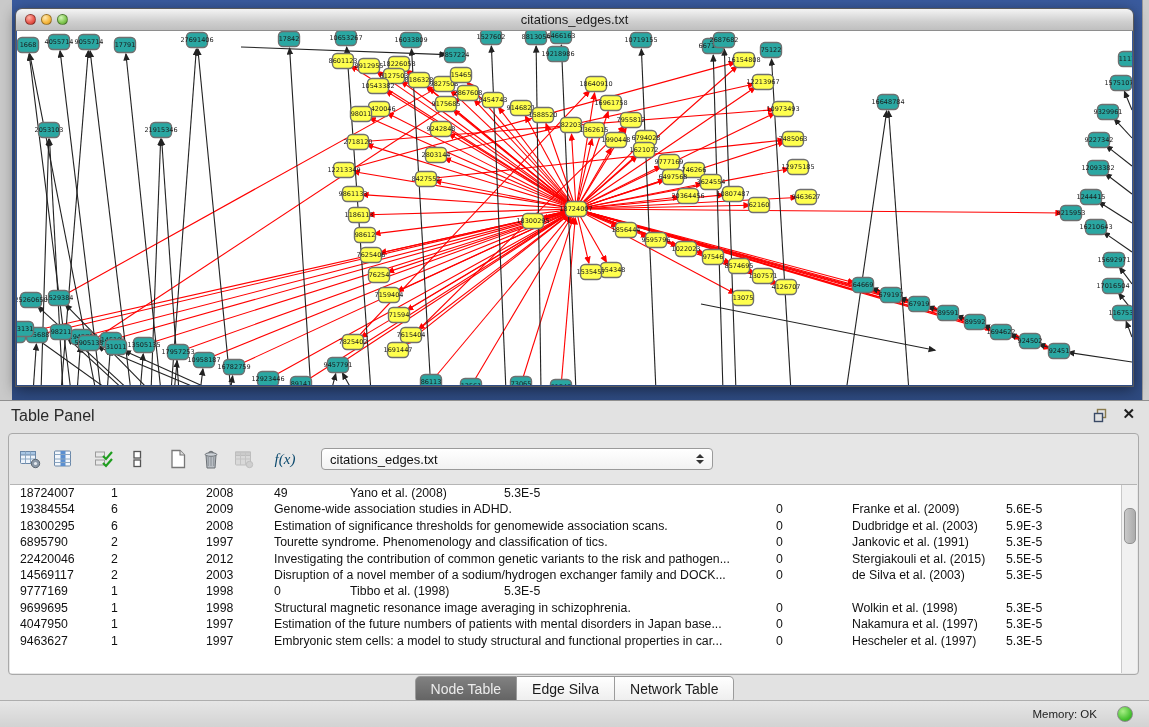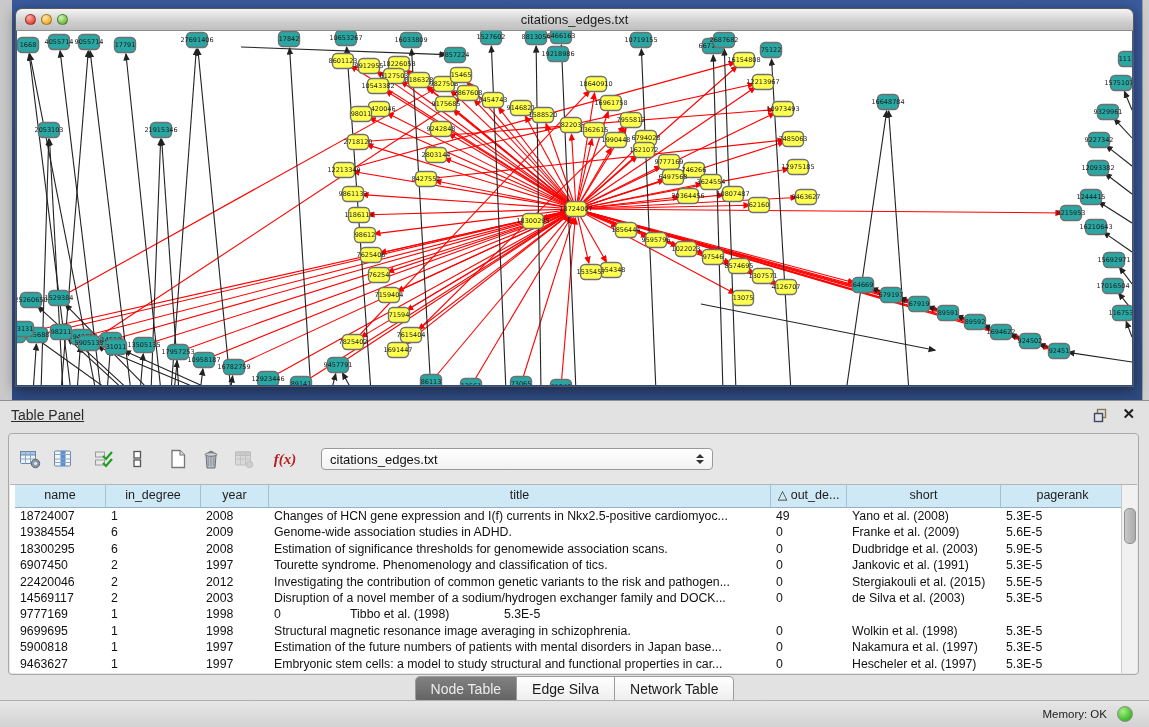--- a/index.html
+++ b/index.html
@@ -16,29 +16,29 @@
   .tl{position:absolute;top:5px;width:11px;height:11px;border-radius:50%;border:1px solid rgba(0,0,0,.35);box-sizing:border-box;}
   .tl.red{left:9px;background:radial-gradient(circle at 35% 30%,#ffb3a7,#e9554a 60%,#c3362c);}
   .tl.yel{left:25px;background:radial-gradient(circle at 35% 30%,#ffe9b0,#f5b63b 60%,#d1922a);}
   .tl.grn{left:41px;background:radial-gradient(circle at 35% 30%,#d2f5b6,#7fc64e 60%,#5d9e35);}
   .canvas{position:absolute;left:1px;top:22px;width:1115px;height:354px;background:#ffffff;overflow:hidden;}
   .canvas svg{display:block;width:100%;height:100%;}
 
   
   #table-panel{position:absolute;left:0;top:400px;width:1149px;height:300px;background:#e2e2e2;border-top:1px solid #8f8f8f;}
   .panel-hdr{position:absolute;left:0;top:0;width:100%;height:28px;}
-  .panel-title{position:absolute;left:11px;top:6px;font-size:14px;color:#2a2a2a;text-decoration:underline;}
+  .panel-title{position:absolute;left:11px;top:6px;font-size:16px;color:#2a2a2a;}
   .float-ic{position:absolute;right:41px;top:7px;width:15px;height:15px;cursor:pointer;}
   .close-ic{position:absolute;right:14px;top:4px;font-size:15px;font-weight:700;color:#1d1d1d;cursor:pointer;}
 
   .content-box{position:absolute;left:8px;top:32px;width:1131px;height:242px;border:1px solid #a9a9a9;border-radius:4px;background:#e6e6e6;box-sizing:border-box;}
   .toolbar{position:absolute;left:6px;top:5px;height:40px;display:flex;align-items:center;}
   .icon-btn{width:30px;height:30px;display:flex;align-items:center;justify-content:center;margin-right:3px;cursor:pointer;}
   .icon-btn.gap{margin-left:8px;}
-  .fx{font-family:"Liberation Serif",serif;font-style:italic;font-weight:700;font-size:15px;color:#b91c1c;}
+  .fx{font-family:"Liberation Serif",serif;font-style:italic;font-weight:400;font-size:15px;color:#0c4a6e;}
   .combo{margin-left:18px;width:392px;height:22px;background:linear-gradient(180deg,#ffffff,#f2f2f2);border:1px solid #9a9a9a;border-radius:4px;display:flex;align-items:center;padding:0 8px;font-size:13px;color:#111;cursor:pointer;box-sizing:border-box;}
   .combo .val{flex:1;}
   .spin{display:flex;flex-direction:column;align-items:center;gap:2px;}
   .spin i{display:block;width:0;height:0;border-left:4px solid transparent;border-right:4px solid transparent;}
   .spin .up{border-bottom:4px solid #333;}
   .spin .dn{border-top:4px solid #333;}
 
   .tablewrap{position:absolute;left:1px;right:1px;top:50px;bottom:1px;background:#ffffff;border-top:1px solid #b5b5b5;}
   .thead{display:flex;height:22px;margin-left:5px;background:#cfe8f5;border-bottom:1px solid #93b2c4;}
   .th{box-sizing:border-box;border-right:1px solid #a3c2d4;font-size:12.5px;color:#1d1d1d;text-align:center;line-height:21px;overflow:hidden;white-space:nowrap;cursor:pointer;}
@@ -50,21 +50,21 @@
   .vscroll .thumb{position:absolute;left:2px;top:23px;width:10px;height:34px;border-radius:5px;background:linear-gradient(90deg,#c9c9c9,#ababab);border:1px solid #929292;}
 
   .tabs{position:absolute;left:0;right:0;top:275px;display:flex;justify-content:center;}
   .tab{height:21px;line-height:21px;padding:2px 15px;font-size:14px;color:#1a1a1a;background:linear-gradient(180deg,#ffffff,#ededed);border:1px solid #9b9b9b;border-left:none;cursor:pointer;}
   .tab:first-child{border-left:1px solid #9b9b9b;border-radius:5px 0 0 5px;}
   .tab:last-child{border-radius:0 5px 5px 0;}
   .tab.sel{background:linear-gradient(180deg,#818181,#626262);color:#ececec;}
 
   
   #status-bar{position:absolute;left:0;top:700px;width:1149px;height:27px;background:linear-gradient(180deg,#e6e6e6,#d2d2d2);border-top:1px solid #aeaeae;}
-  .mem-label{position:absolute;right:42px;top:7px;font-size:11.5px;color:#222;}
+  .mem-label{position:absolute;right:52px;top:7px;font-size:11.5px;color:#222;}
   .mem-dot{position:absolute;right:16px;top:5px;width:16px;height:16px;border-radius:50%;border:1px solid #8b8b8b;background:radial-gradient(circle at 35% 30%,#a8ef86,#44bf2e 65%,#2f9a1d);box-sizing:border-box;}
 </style>
 </head>
 <body>
 
 <div id="app">
 
   <div id="desktop">
     <div class="blue"></div>
     <div id="right-strip"></div>
@@ -811,59 +811,49 @@
         <div class="combo">
           <span class="val">citations_edges.txt</span>
           <span class="spin">
               <i class="up"></i>
               <i class="dn"></i>
             </span>
         </div>
       </div>
 
       <div class="tablewrap">
-        <div class="thead">
-            <div class="th c0">name</div>
-            <div class="th c1">in_degree</div>
-            <div class="th c2">year</div>
-            <div class="th c3">title</div>
-            <div class="th c4">△ out_de...</div>
-            <div class="th c5">short</div>
-            <div class="th c6">pagerank</div>
-          </div>
         <div class="tbody">
             <div class="tr">
               <div class="td c0">18724007</div>
               <div class="td c1">1</div>
               <div class="td c2">2008</div>
-              <div class="td c3">Changes of HCN gene expression and I(f) currents in Nkx2.5-positive cardiomyoc...</div>
               <div class="td c4">49</div>
               <div class="td c5">Yano et al. (2008)</div>
               <div class="td c6">5.3E-5</div>
             </div>
             <div class="tr">
               <div class="td c0">19384554</div>
               <div class="td c1">6</div>
               <div class="td c2">2009</div>
               <div class="td c3">Genome-wide association studies in ADHD.</div>
               <div class="td c4">0</div>
               <div class="td c5">Franke et al. (2009)</div>
               <div class="td c6">5.6E-5</div>
             </div>
             <div class="tr">
               <div class="td c0">18300295</div>
               <div class="td c1">6</div>
               <div class="td c2">2008</div>
               <div class="td c3">Estimation of significance thresholds for genomewide association scans.</div>
               <div class="td c4">0</div>
               <div class="td c5">Dudbridge et al. (2003)</div>
-              <div class="td c6">5.9E-5</div>
+              <div class="td c6">5.9E-3</div>
             </div>
             <div class="tr">
-              <div class="td c0">6907450</div>
+              <div class="td c0">6895790</div>
               <div class="td c1">2</div>
               <div class="td c2">1997</div>
               <div class="td c3">Tourette syndrome. Phenomenology and classification of tics.</div>
               <div class="td c4">0</div>
               <div class="td c5">Jankovic et al. (1991)</div>
               <div class="td c6">5.3E-5</div>
             </div>
             <div class="tr">
               <div class="td c0">22420046</div>
               <div class="td c1">2</div>
@@ -893,21 +883,21 @@
             <div class="tr">
               <div class="td c0">9699695</div>
               <div class="td c1">1</div>
               <div class="td c2">1998</div>
               <div class="td c3">Structural magnetic resonance image averaging in schizophrenia.</div>
               <div class="td c4">0</div>
               <div class="td c5">Wolkin et al. (1998)</div>
               <div class="td c6">5.3E-5</div>
             </div>
             <div class="tr">
-              <div class="td c0">5900818</div>
+              <div class="td c0">4047950</div>
               <div class="td c1">1</div>
               <div class="td c2">1997</div>
               <div class="td c3">Estimation of the future numbers of patients with mental disorders in Japan base...</div>
               <div class="td c4">0</div>
               <div class="td c5">Nakamura et al. (1997)</div>
               <div class="td c6">5.3E-5</div>
             </div>
             <div class="tr">
               <div class="td c0">9463627</div>
               <div class="td c1">1</div>

